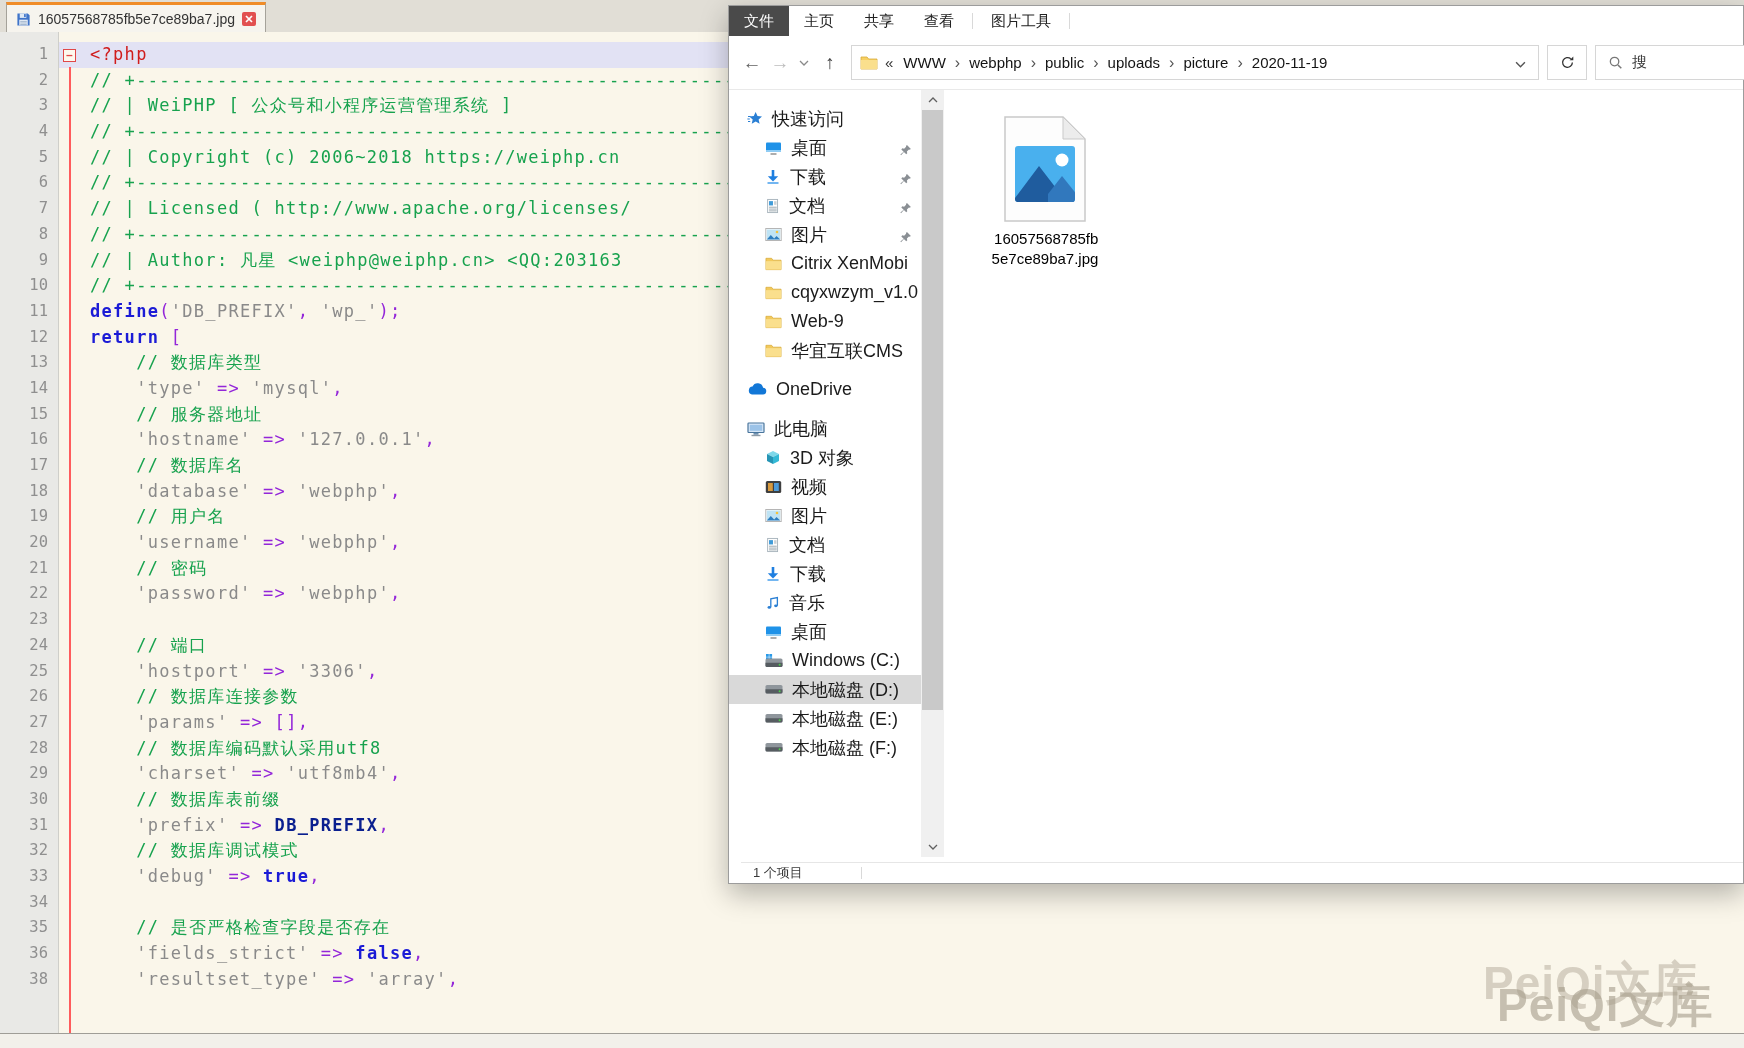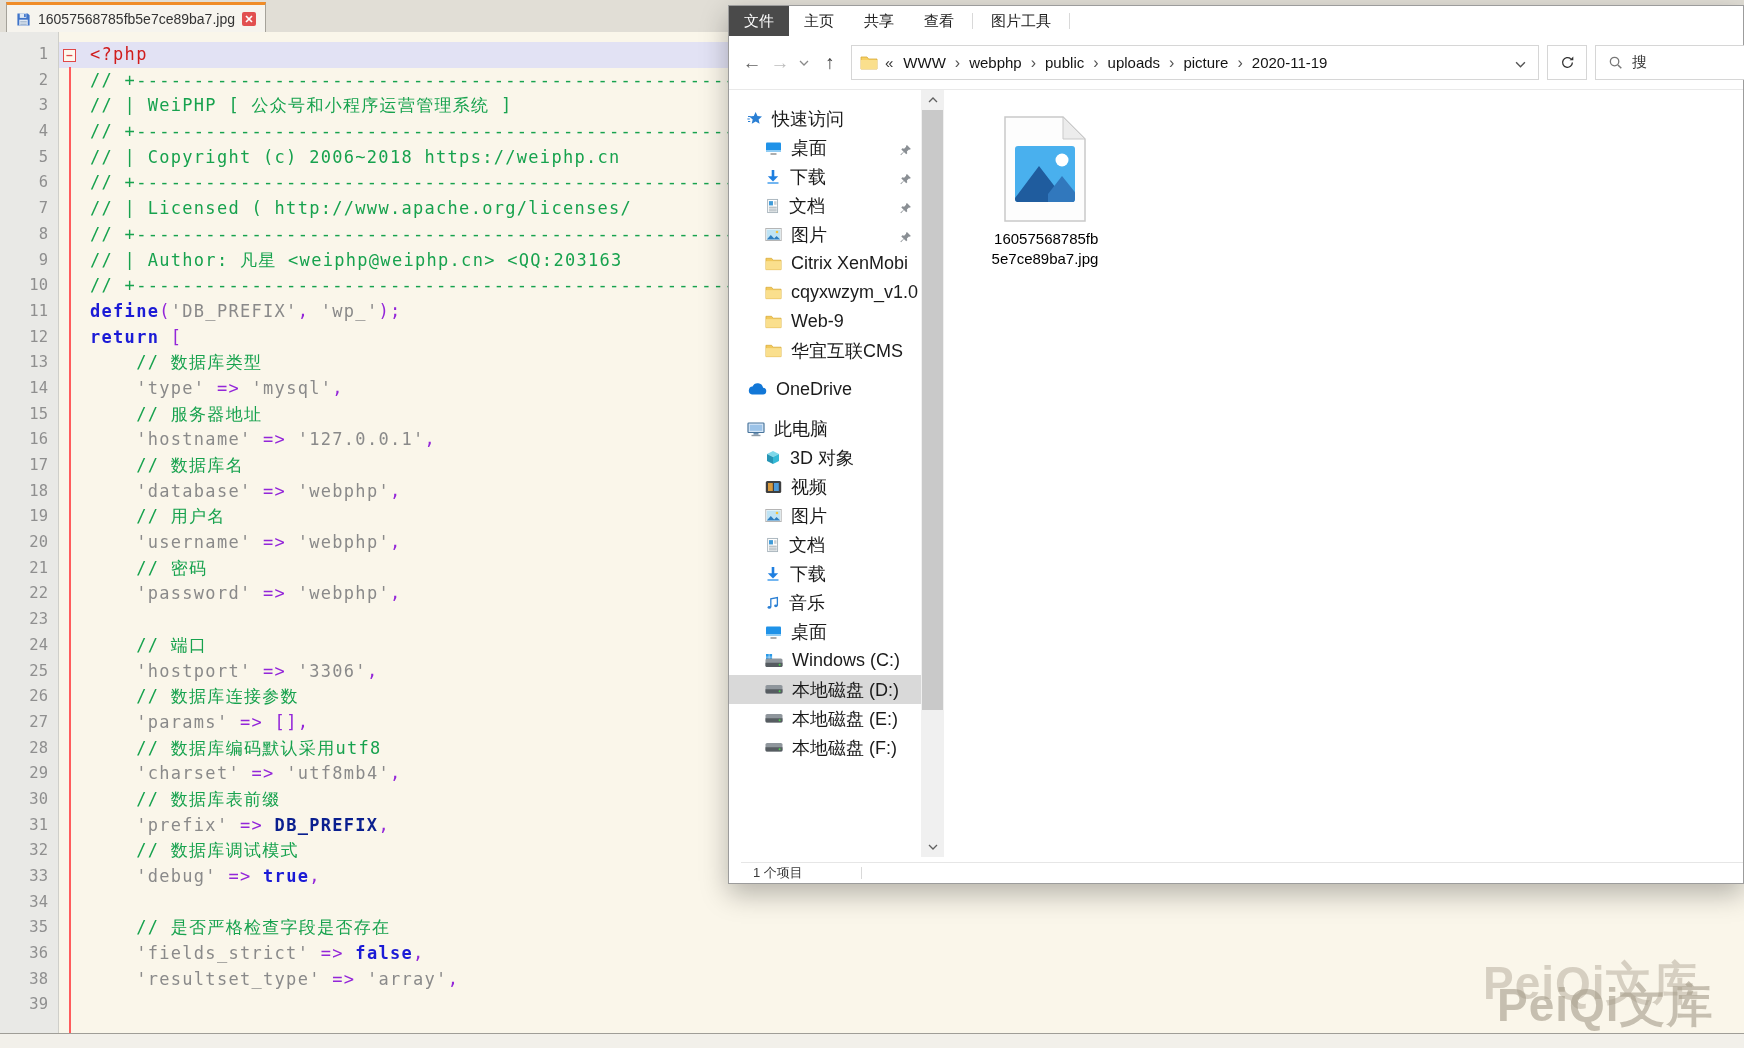--- a/index.html
+++ b/index.html
@@ -154,21 +154,20 @@
         <div class="code-line"><div class="gutter">28</div><div class="foldcol"></div><div class="ltext"><span class="tok-pl">    </span><span class="tok-com">// 数据库编码默认采用utf8</span></div></div>
         <div class="code-line"><div class="gutter">29</div><div class="foldcol"></div><div class="ltext"><span class="tok-pl">    </span><span class="tok-str">'charset'</span><span class="tok-pl"> </span><span class="tok-op">=&gt;</span><span class="tok-pl"> </span><span class="tok-str">'utf8mb4'</span><span class="tok-op">,</span></div></div>
         <div class="code-line"><div class="gutter">30</div><div class="foldcol"></div><div class="ltext"><span class="tok-pl">    </span><span class="tok-com">// 数据库表前缀</span></div></div>
         <div class="code-line"><div class="gutter">31</div><div class="foldcol"></div><div class="ltext"><span class="tok-pl">    </span><span class="tok-str">'prefix'</span><span class="tok-pl"> </span><span class="tok-op">=&gt;</span><span class="tok-pl"> </span><span class="tok-cst">DB_PREFIX</span><span class="tok-op">,</span></div></div>
         <div class="code-line"><div class="gutter">32</div><div class="foldcol"></div><div class="ltext"><span class="tok-pl">    </span><span class="tok-com">// 数据库调试模式</span></div></div>
         <div class="code-line"><div class="gutter">33</div><div class="foldcol"></div><div class="ltext"><span class="tok-pl">    </span><span class="tok-str">'debug'</span><span class="tok-pl"> </span><span class="tok-op">=&gt;</span><span class="tok-pl"> </span><span class="tok-kw">true</span><span class="tok-op">,</span></div></div>
         <div class="code-line"><div class="gutter">34</div><div class="foldcol"></div><div class="ltext"></div></div>
         <div class="code-line"><div class="gutter">35</div><div class="foldcol"></div><div class="ltext"><span class="tok-pl">    </span><span class="tok-com">// 是否严格检查字段是否存在</span></div></div>
         <div class="code-line"><div class="gutter">36</div><div class="foldcol"></div><div class="ltext"><span class="tok-pl">    </span><span class="tok-str">'fields_strict'</span><span class="tok-pl"> </span><span class="tok-op">=&gt;</span><span class="tok-pl"> </span><span class="tok-kw">false</span><span class="tok-op">,</span></div></div>
         <div class="code-line"><div class="gutter">38</div><div class="foldcol"></div><div class="ltext"><span class="tok-pl">    </span><span class="tok-str">'resultset_type'</span><span class="tok-pl"> </span><span class="tok-op">=&gt;</span><span class="tok-pl"> </span><span class="tok-str">'array'</span><span class="tok-op">,</span></div></div>
-        <div class="code-line"><div class="gutter">39</div><div class="foldcol"></div><div class="ltext"></div></div>
       </div>
   </div>
   <div class="hscroll"></div>
 </div>
 
 <div class="wm wm1">PeiQi文库</div>
 <div class="wm wm2">PeiQi文库</div>
 
 <div class="explorer">
   <div class="menu-bar" id="menu-bar">

